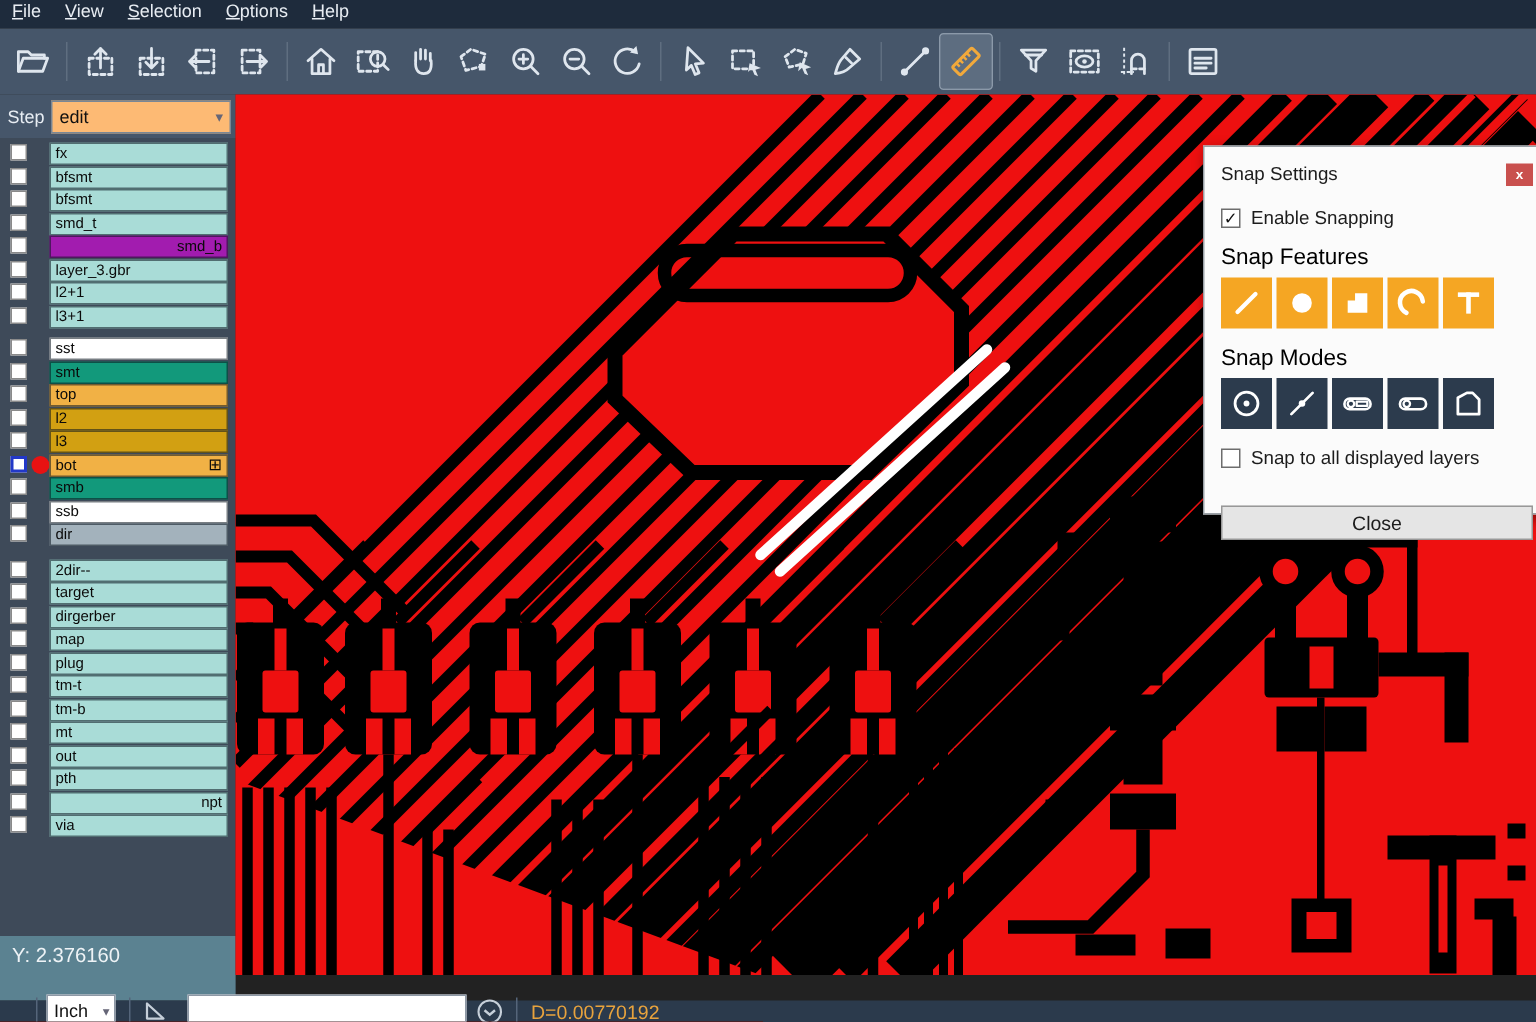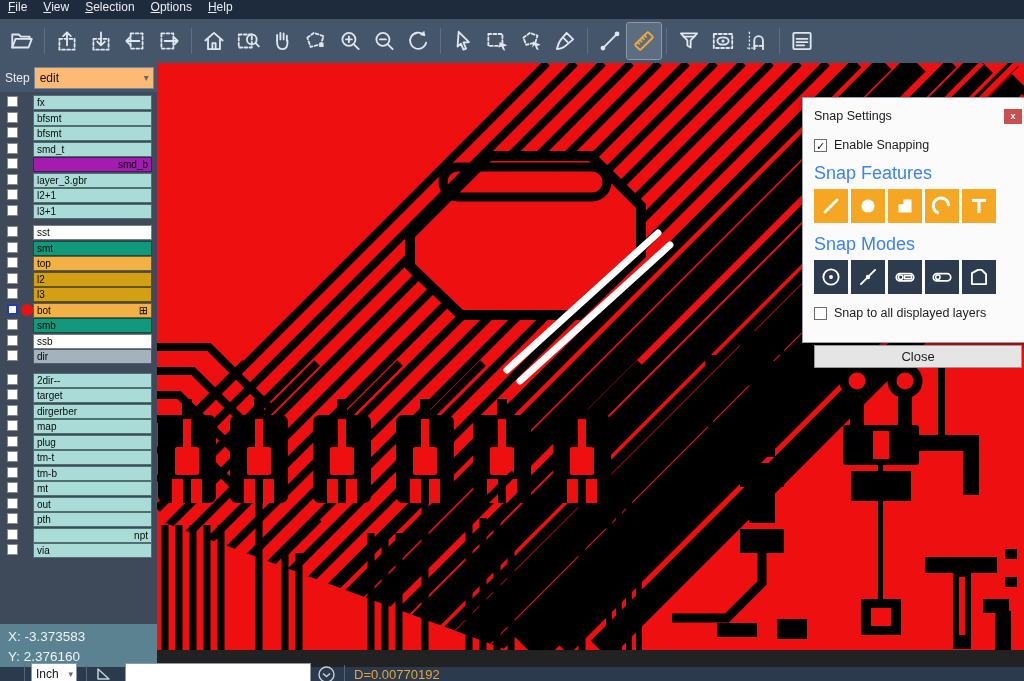--- a/index.html
+++ b/index.html
@@ -57,21 +57,21 @@
     background:#fbfbfb; border:1px solid #9aa0a6; box-shadow:2px 3px 8px rgba(0,0,0,.45);
     padding:0 11px; }
   .dlg-title-row { height:28px; display:flex; align-items:center; justify-content:space-between; margin-top:4px; }
   .dlg-title { font-size:12.5px; color:#1c1c1c; }
   .dlg-close { width:18px; height:15px; background:#c9504e; color:#fff; font-size:9px; font-weight:bold;
     display:flex; align-items:center; justify-content:center; line-height:1; }
   .dlg-chkrow { display:flex; align-items:center; gap:7px; margin-top:8px; }
   .dlg-chk { width:13px; height:13px; background:#fff; border:1px solid #6d6d6d; font-size:11px;
     line-height:12px; text-align:center; color:#111; }
   .dlg-chklabel { font-size:12.5px; color:#1c1c1c; }
-  .dlg-sec { font-size:18px; color:#3b82f6; margin-top:11px; }
+  .dlg-sec { font-size:15px; color:#000000; margin-top:11px; }
   .dlg-btnrow { display:flex; gap:3px; margin-top:5px; }
   .sq-btn { width:34px; height:34px; display:flex; align-items:center; justify-content:center; }
   .sq-btn.orange { background:#f5a623; }
   .sq-btn.dark { background:#2c3b4d; }
   .dlg-closebtn { margin-top:25px; height:23px; background:#e5e5e5; border:1px solid #989898;
     display:flex; align-items:center; justify-content:center; font-size:13px; color:#1c1c1c; }
 
   
   .statusbar { height:14px; background:#2b3a4c; display:flex; align-items:center;
     padding-left:24px; flex:0 0 auto; }
@@ -371,21 +371,20 @@
             <div class="cb"></div>
             <div class="fld" style="background: rgb(169, 220, 215); text-align: right;">npt</div>
           </div>
           <div class="lrow">
             <div class="cb"></div>
             <div class="fld" style="background: rgb(169, 220, 215);">via</div>
           </div>
         </div>
       <div class="sb-fill"></div>
       <div class="coords">
-        <div>X: -3.373583</div>
         <div>Y: 2.376160</div>
       </div>
     </div>
 
     <div class="canvas">
       <svg class="art" width="867" height="587" viewBox="0 0 867 587">
         <defs>
           <clipPath id="stripeclip">
             <polygon points="0,327 327,0 867,0 867,320 640,587 350,587 0,457"></polygon>
           </clipPath>

